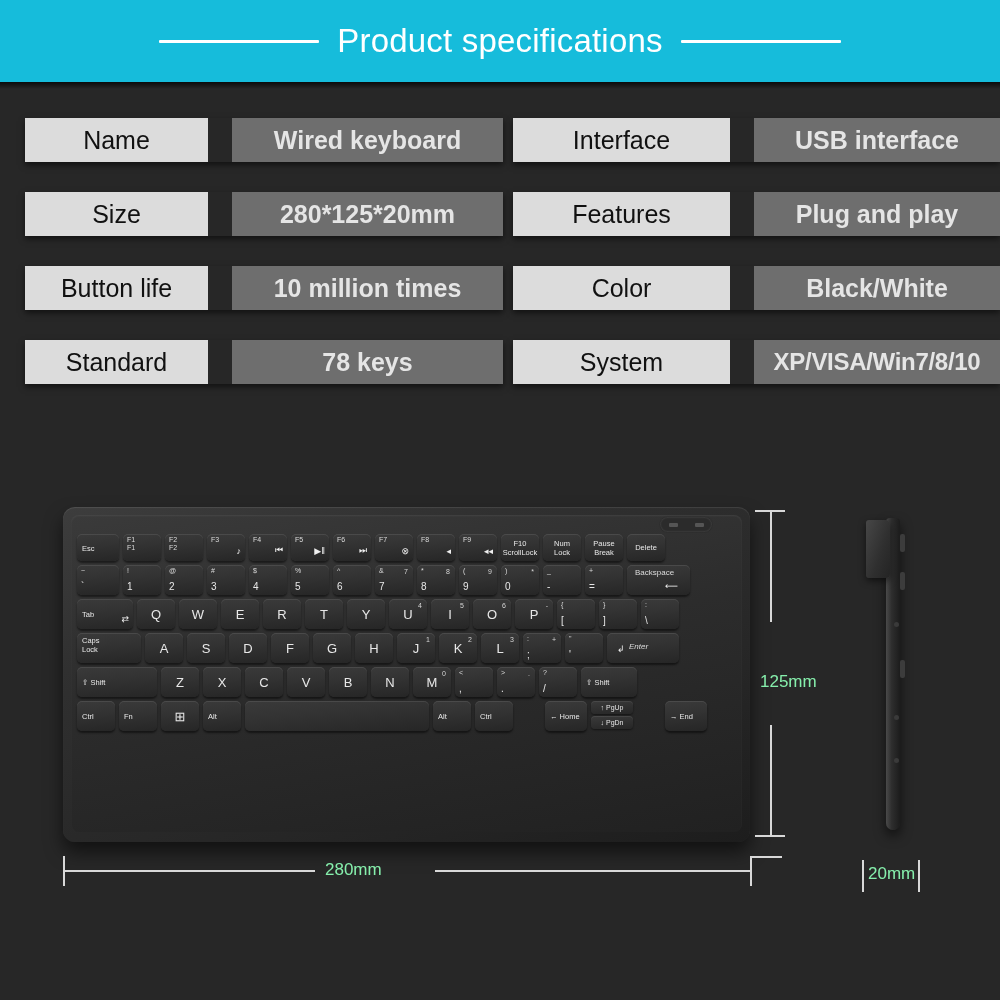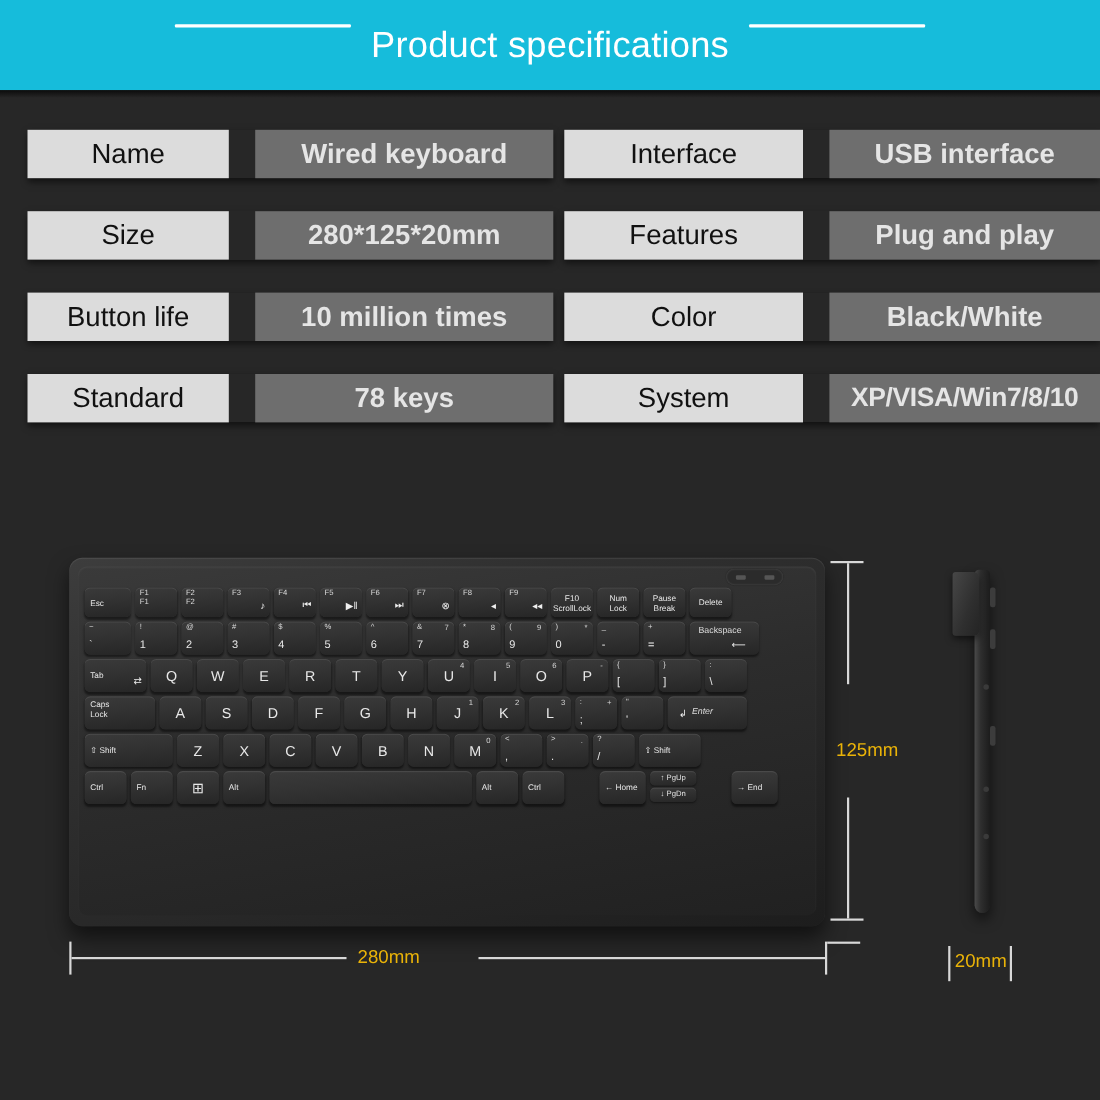--- a/index.html
+++ b/index.html
@@ -11,21 +11,21 @@
     position:relative;
   }
 
   
   .header {
     position:absolute; left:0; top:0; width:1000px; height:82px;
     background:#16bcdb;
     display:flex; align-items:center; justify-content:center;
     overflow:hidden;
   }
-  .header-inner { display:flex; gap:18px; }
+  .header-inner { display:flex; align-items:center; gap:18px; }
   .header-rule { height:3px; background:#ffffff; width:160px; border-radius:1px; }
   .header-title {
     color:#ffffff; font-size:33px; font-weight:400;
     letter-spacing:0.2px; white-space:nowrap;
   }
   .header-shadow {
     position:absolute; left:0; top:82px; width:1000px; height:7px;
     background:linear-gradient(180deg,#0b0b0b 0%,#272727 100%);
   }
 
@@ -164,21 +164,21 @@
   }
   .side-dot {
     position:absolute; left:34px; width:5px; height:5px; border-radius:50%;
     background:#3a3a3a;
   }
 
   
   .dim-line-h { position:absolute; height:2px; background:#d8d8d8; }
   .dim-line-v { position:absolute; width:2px; background:#d8d8d8; }
   .dim-text {
-    position:absolute; color:#eab308; font-size:17px; white-space:nowrap;
+    position:absolute; color:#86efac; font-size:17px; white-space:nowrap;
   }
   .dim-tick-v { position:absolute; width:2px; height:30px; background:#d8d8d8; }
   .dim-tick-h { position:absolute; height:2px; width:30px; background:#d8d8d8; }
 </style>
 </head>
 <body>
 
 <div class="header">
   <div class="header-inner">
     <div class="header-rule"></div>

